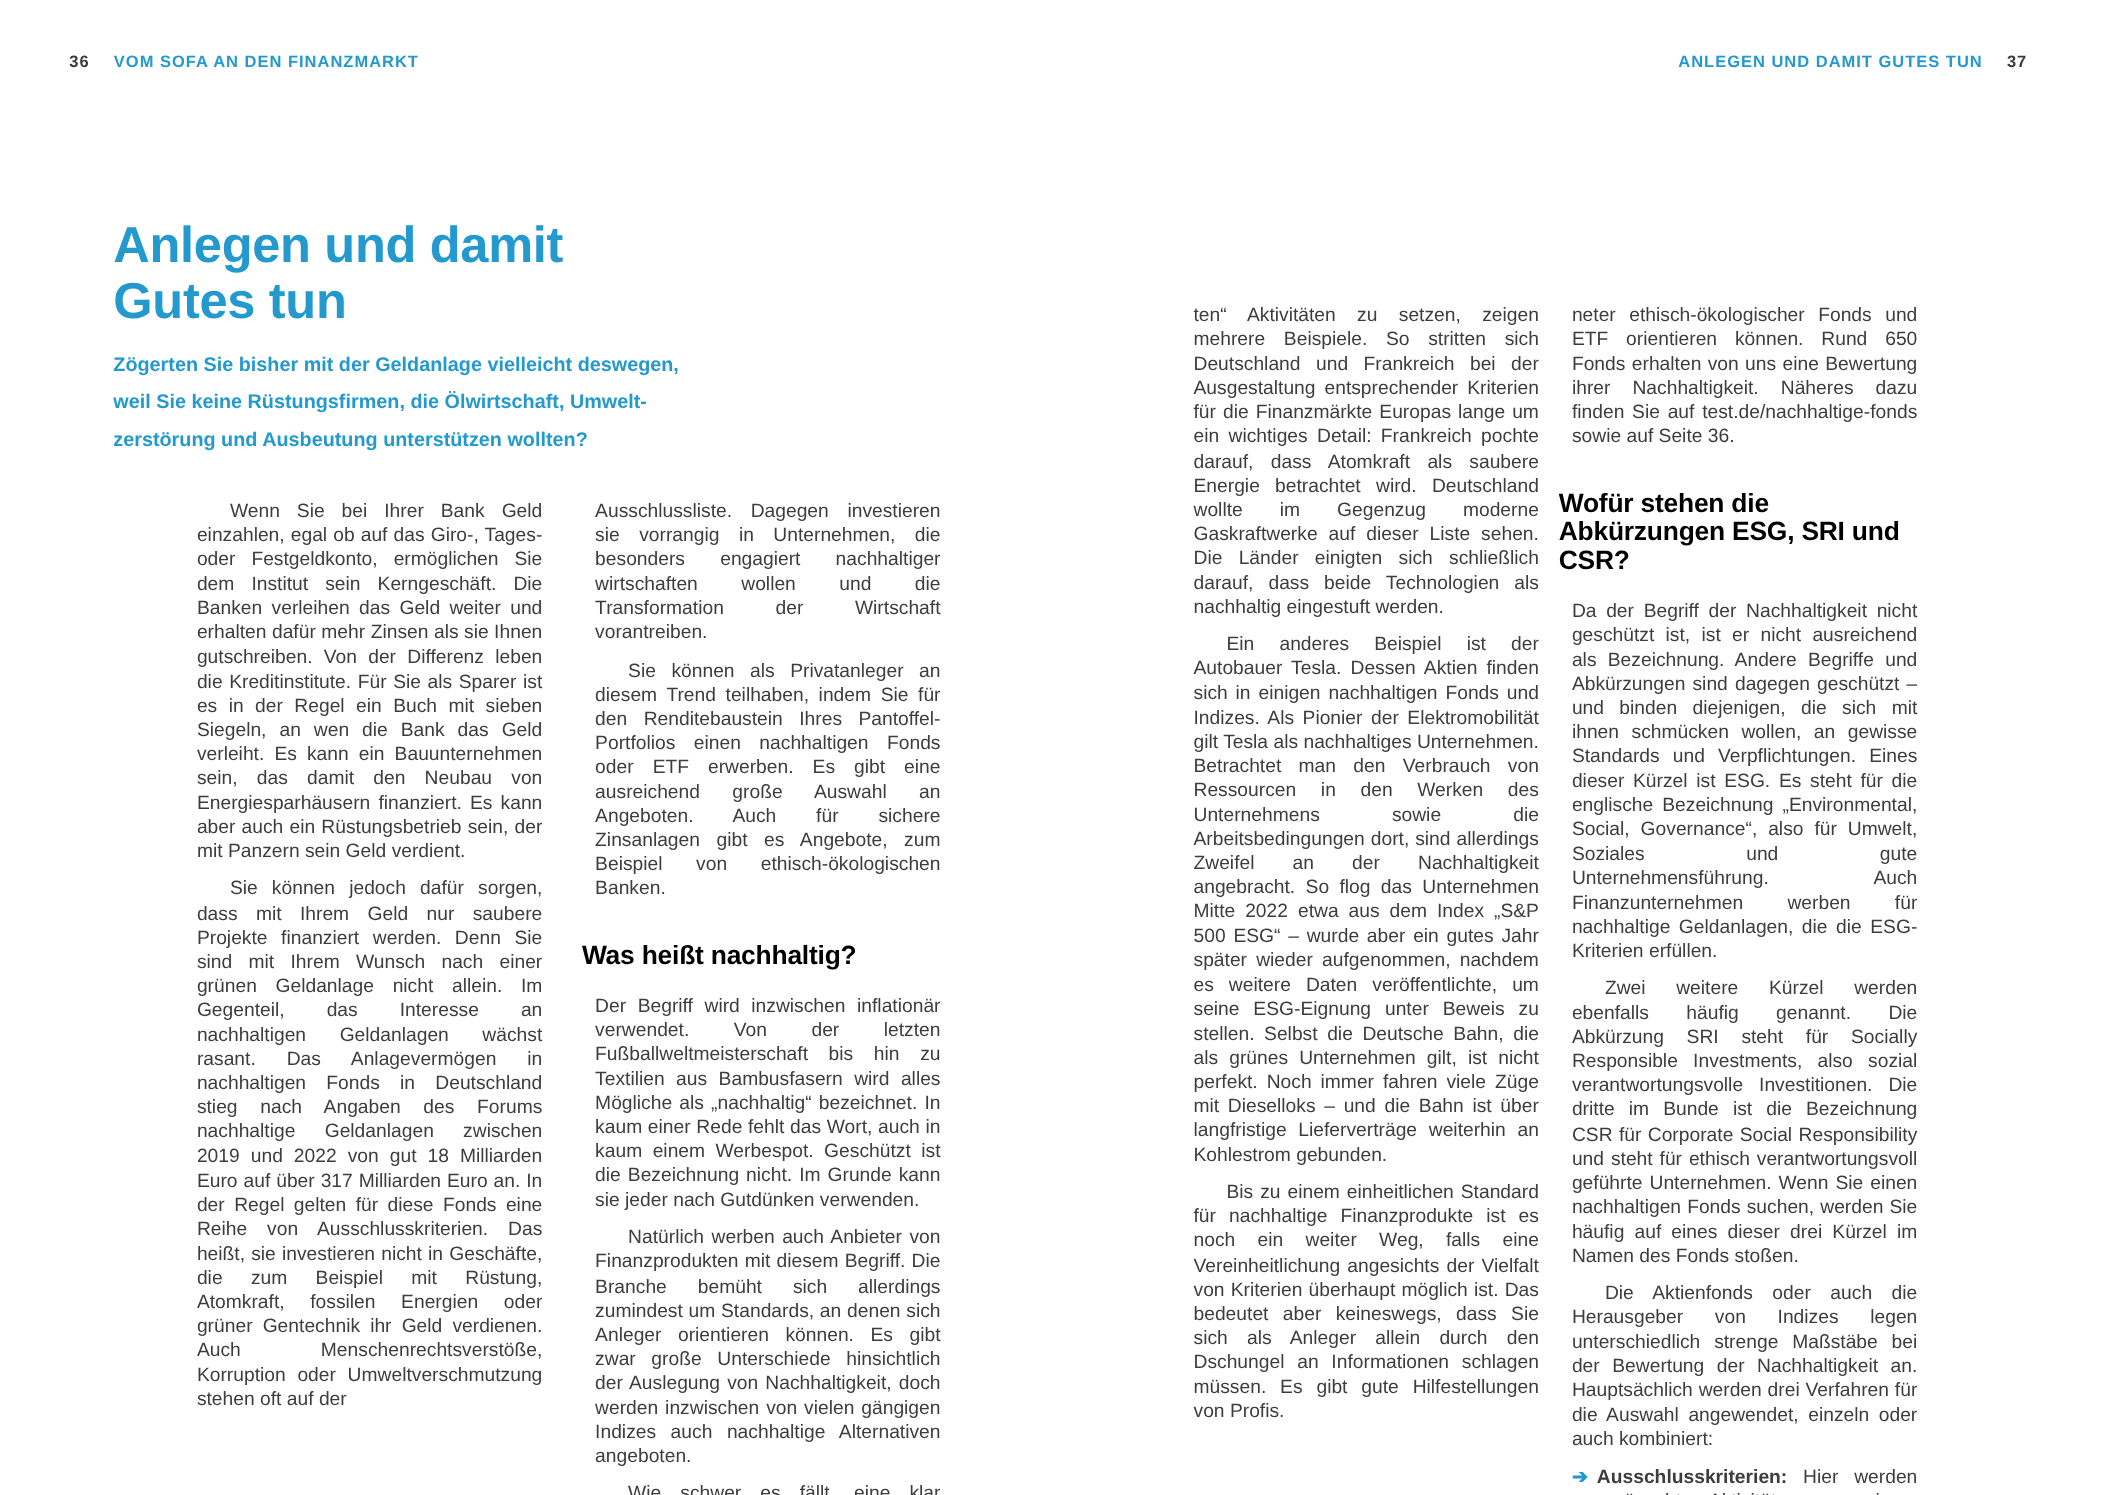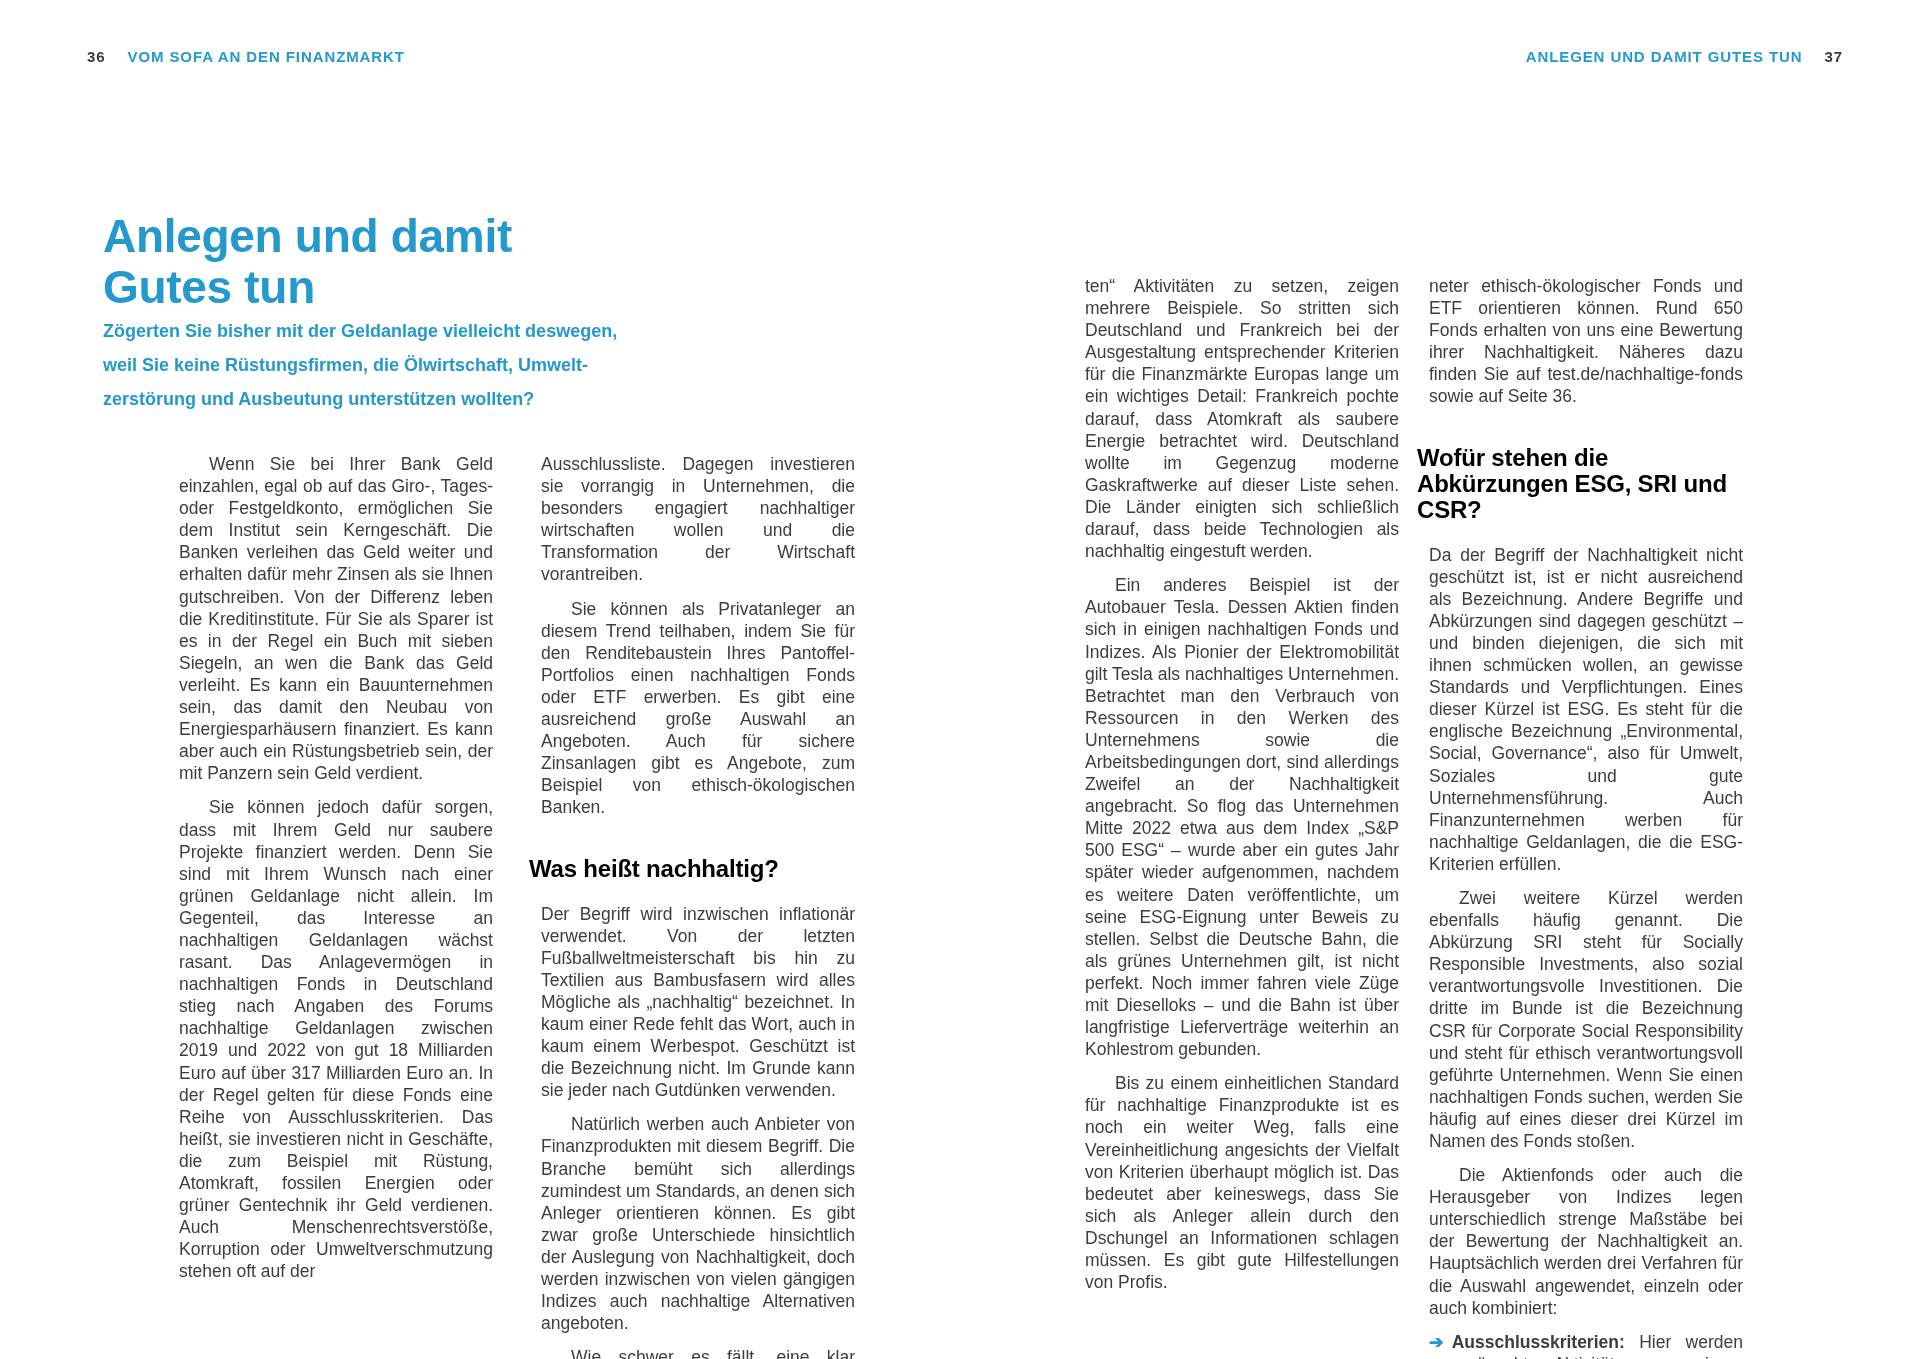--- a/index.html
+++ b/index.html
@@ -10,32 +10,31 @@
     font-family: "Liberation Sans", sans-serif;
     overflow: hidden;
   }
 
   
   .runhead {
     position: absolute; top: 48px;
     font-size: 15px; font-weight: bold;
     letter-spacing: 0.9px;
     white-space: nowrap;
-    margin-left: 24px;
   }
   .runhead-left  { left: 63px; }
   .runhead-right { right: 68px; }
   .runhead .pagenum { color: #3a3a3a; }
   .runhead .kicker  { color: #2499cd; }
   .runhead-left  .kicker  { margin-left: 22px; }
   .runhead-right .pagenum { margin-left: 22px; }
 
   
   .chapter-title {
-    position: absolute; left: 103px; top: 180px;
+    position: absolute; left: 103px; top: 166px;
     font-size: 46px; line-height: 51px; font-weight: bold;
     color: #2499cd;
     white-space: pre-line;
     letter-spacing: -0.3px;
   }
 
   
   .standfirst {
     position: absolute; left: 103px; top: 296px;
     width: 680px;

